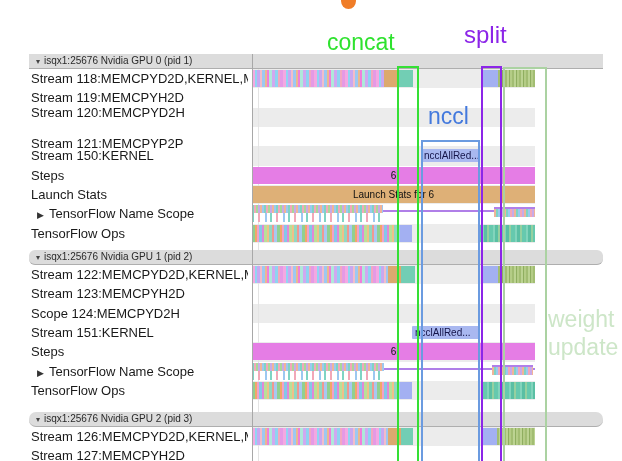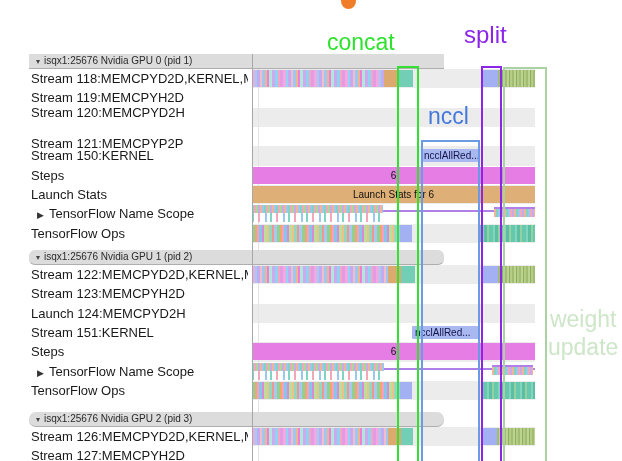--- a/index.html
+++ b/index.html
@@ -2,21 +2,21 @@
 <html><head>
 <meta charset="utf-8">
 <style>
   html,body{margin:0;padding:0;background:#fff;}
   #canvas{
     position:relative;width:622px;height:461px;overflow:hidden;background:#fff;
     font-family:"Liberation Sans",sans-serif;
   }
   
   .section-header{
-    position:absolute;left:29px;width:415px;height:15px;background:#dcdcdc;
+    position:absolute;left:29px;width:574px;height:15px;background:#dcdcdc;
     border-bottom:1px solid #aeaeae;box-sizing:border-box;z-index:3;
     font-size:10px;color:#2a2a2a;line-height:14px;white-space:nowrap;
   }
   .section-header .tri{display:inline-block;margin:0 4px 0 7px;font-size:8px;color:#444;}
   
   .row-label{
     position:absolute;left:31px;width:217px;height:19px;overflow:hidden;
     font-size:13px;color:#1a1a1a;line-height:19px;white-space:nowrap;z-index:3;background:transparent;
   }
   .row-label .arrow{font-size:9px;color:#333;margin:0 5px 0 6px;}
@@ -49,21 +49,21 @@
   .seg-ticks{background-image:
       repeating-linear-gradient(90deg,#7fd4c4 0 2px,#f2a8b8 2px 4px,#a8d898 4px 6px,#c8aae8 6px 8px,#f0b498 8px 10px,#9cc8f0 10px 12px),
       repeating-linear-gradient(90deg,#7fd4c4 0 2px,rgba(0,0,0,0) 2px 6px,#f2a8b8 6px 8px,rgba(0,0,0,0) 8px 13px,#9cc8f0 13px 15px,rgba(0,0,0,0) 15px 18px);
     background-size:100% 8px,100% 9px;background-position:0 0,0 8px;background-repeat:no-repeat,no-repeat;}
   .seg-vline{background:#b07fe8;}
   .seg-chunk{border-top:2px solid #b07fe8;background:repeating-linear-gradient(90deg,
     #f0b498 0 2px,#7fd4c4 2px 4px,#9cc8f0 4px 6px,#f2a8b8 6px 8px,#c8aae8 8px 10px);}
   
   .obox{position:absolute;z-index:5;background:transparent;border-style:solid;border-width:2px;}
   
-  .ann{position:absolute;z-index:6;white-space:nowrap;text-align:center;}
+  .ann{position:absolute;z-index:6;white-space:nowrap;}
 </style>
 </head>
 <body>
 
 <div id="canvas">
   <div class="divider"></div>
   <div class="gridline"></div>
 
   <div class="ann" id="ann-orange" style="left: 341px; top: -7px; width: 15px; height: 16px; background: rgb(240, 125, 40); border-radius: 50%;"></div>
   <div class="ann" id="ann-concat" style="left: 327px; top: 29px; font-size: 23px; color: rgb(46, 226, 46);">concat</div>
@@ -107,21 +107,21 @@
       <div class="section-header" style="top: 250px; border-radius: 6px;"><span class="tri">▾</span><span>isqx1:25676 Nvidia GPU 1 (pid 2)</span></div>
       <div class="rowbg" style="top: 265px; height: 19.35px;"></div>
       <div class="row-label" style="top: 265px;"><span>Stream 122:MEMCPYD2D,KERNEL,MI</span></div>
       <div class="seg seg-pastel" style="left: 252px; width: 136px; top: 266px; height: 17px;"></div>
       <div class="seg seg-orange" style="left: 388px; width: 13px; top: 266px; height: 17px;"></div>
       <div class="seg seg-teal" style="left: 401px; width: 14px; top: 266px; height: 17px;"></div>
       <div class="seg seg-blue" style="left: 482px; width: 16px; top: 266px; height: 17px;"></div>
       <div class="seg seg-olive" style="left: 498px; width: 37px; top: 266px; height: 17px;"></div>
       <div class="row-label" style="top: 284.35px;"><span>Stream 123:MEMCPYH2D</span></div>
       <div class="rowbg" style="top: 303.7px; height: 19.35px;"></div>
-      <div class="row-label" style="top: 303.7px;"><span>Launch 124:MEMCPYD2H</span></div>
+      <div class="row-label" style="top: 303.7px;"><span>Scope 124:MEMCPYD2H</span></div>
       <div class="row-label" style="top: 323.05px;"><span>Stream 151:KERNEL</span></div>
       <div class="seg seg-nccl" style="left: 412px; width: 67px; top: 326.05px; height: 13px;">ncclAllRed...</div>
       <div class="rowbg" style="top: 342.4px; height: 19.35px;"></div>
       <div class="row-label" style="top: 342.4px;"><span>Steps</span></div>
       <div class="seg seg-steps" style="left: 252px; width: 283px; top: 343.4px; height: 17px;">6</div>
       <div class="row-label" style="top: 361.75px;"><span class="arrow">▶</span><span>TensorFlow Name Scope</span></div>
       <div class="seg seg-ticks" style="left: 252px; width: 132px; top: 362.75px; height: 17px;"></div>
       <div class="seg seg-vline" style="left: 384px; width: 151px; top: 367.75px; height: 2px;"></div>
       <div class="seg seg-chunk" style="left: 492px; width: 41px; top: 364.75px; height: 10px;"></div>
       <div class="rowbg" style="top: 381.1px; height: 19.35px;"></div>

